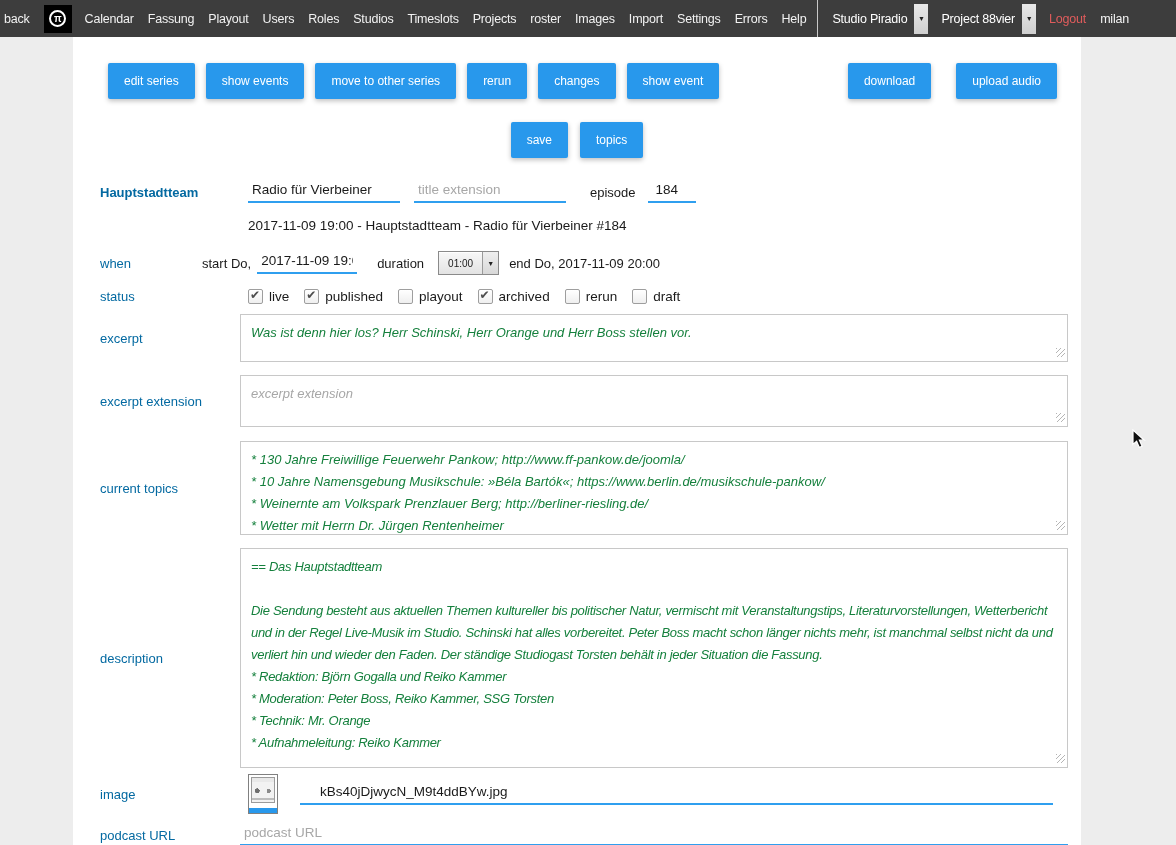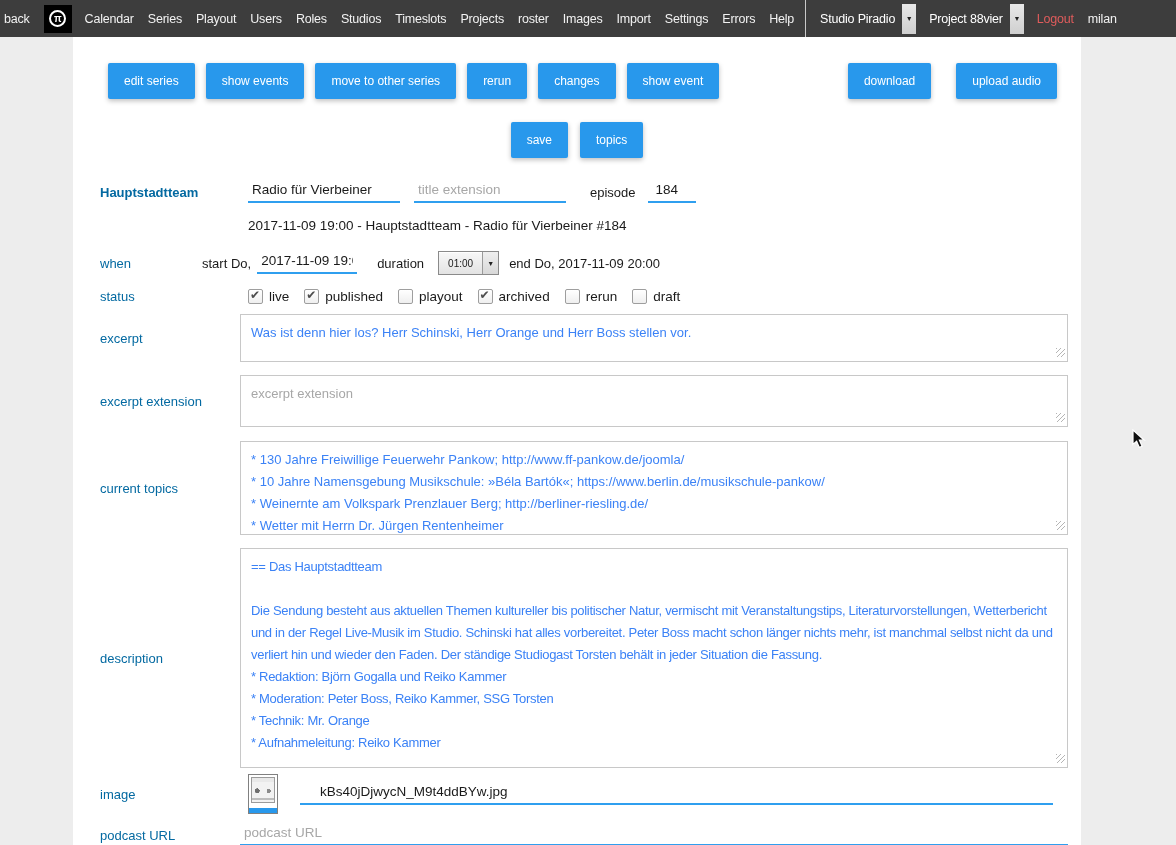--- a/index.html
+++ b/index.html
@@ -70,22 +70,22 @@
     background:linear-gradient(#fff,#efefef); position:relative; flex-shrink:0; }
   .cb.checked::after { content:"✔"; position:absolute; left:1px; top:-2px;
     font-size:12px; color:#4d4d4d; }
   .status-item .cb-label { margin-left:6px; font-size:13.5px; }
 
   .ta-wrap { position:relative; margin-left:0; flex:1; }
   .ta-wrap::after { content:""; position:absolute; right:3px; bottom:5px; width:9px; height:9px;
     background:repeating-linear-gradient(135deg,#b5b5b5 0 1px,transparent 1px 3.2px);
     pointer-events:none; }
   textarea.ta { display:block; width:100%; border:1px solid #c8c8c8; background:#fff;
-    font-family:inherit; font-size:13px; line-height:22px; color:#3b82f6;
-    padding:7px 10px; resize:none; overflow:hidden; outline:none; }
+    font-family:inherit; font-size:13px; line-height:22px; color:#15803d;
+    padding:7px 10px; resize:none; overflow:hidden; outline:none;font-style:italic; }
   textarea.ta::placeholder { color:#a7a7a7; }
   .row-excerpt { margin-top:10px; }  .ta-excerpt { height:48px; }
   .row-excerpt-ext { margin-top:13px; } .ta-excerpt-ext { height:52px; }
   .row-topics { margin-top:14px; } .ta-topics { height:94px; }
   .row-desc { margin-top:13px; }
   .ta-desc { height:220px; font-size:12.5px; line-height:19px; letter-spacing:-0.3px; }
 
   .row-image { margin-top:6px; }
   .thumb { width:30px; height:40px; margin-left:8px; border:1px solid #808080;
     background:#fff; position:relative; overflow:hidden; cursor:pointer; flex-shrink:0; }
@@ -109,21 +109,21 @@
 </head>
 <body>
 
 <div class="navbar">
   <span class="nav-item nav-back">back</span>
   <span class="logo-box">
     <span class="logo-circle">π</span>
   </span>
   <span id="nav-items" style="display:flex">
       <span class="nav-item">Calendar</span>
-      <span class="nav-item">Series</span>
+      <span class="nav-item">Fassung</span>
       <span class="nav-item">Playout</span>
       <span class="nav-item">Users</span>
       <span class="nav-item">Roles</span>
       <span class="nav-item">Studios</span>
       <span class="nav-item">Timeslots</span>
       <span class="nav-item">Projects</span>
       <span class="nav-item">roster</span>
       <span class="nav-item">Images</span>
       <span class="nav-item">Import</span>
       <span class="nav-item">Settings</span>

